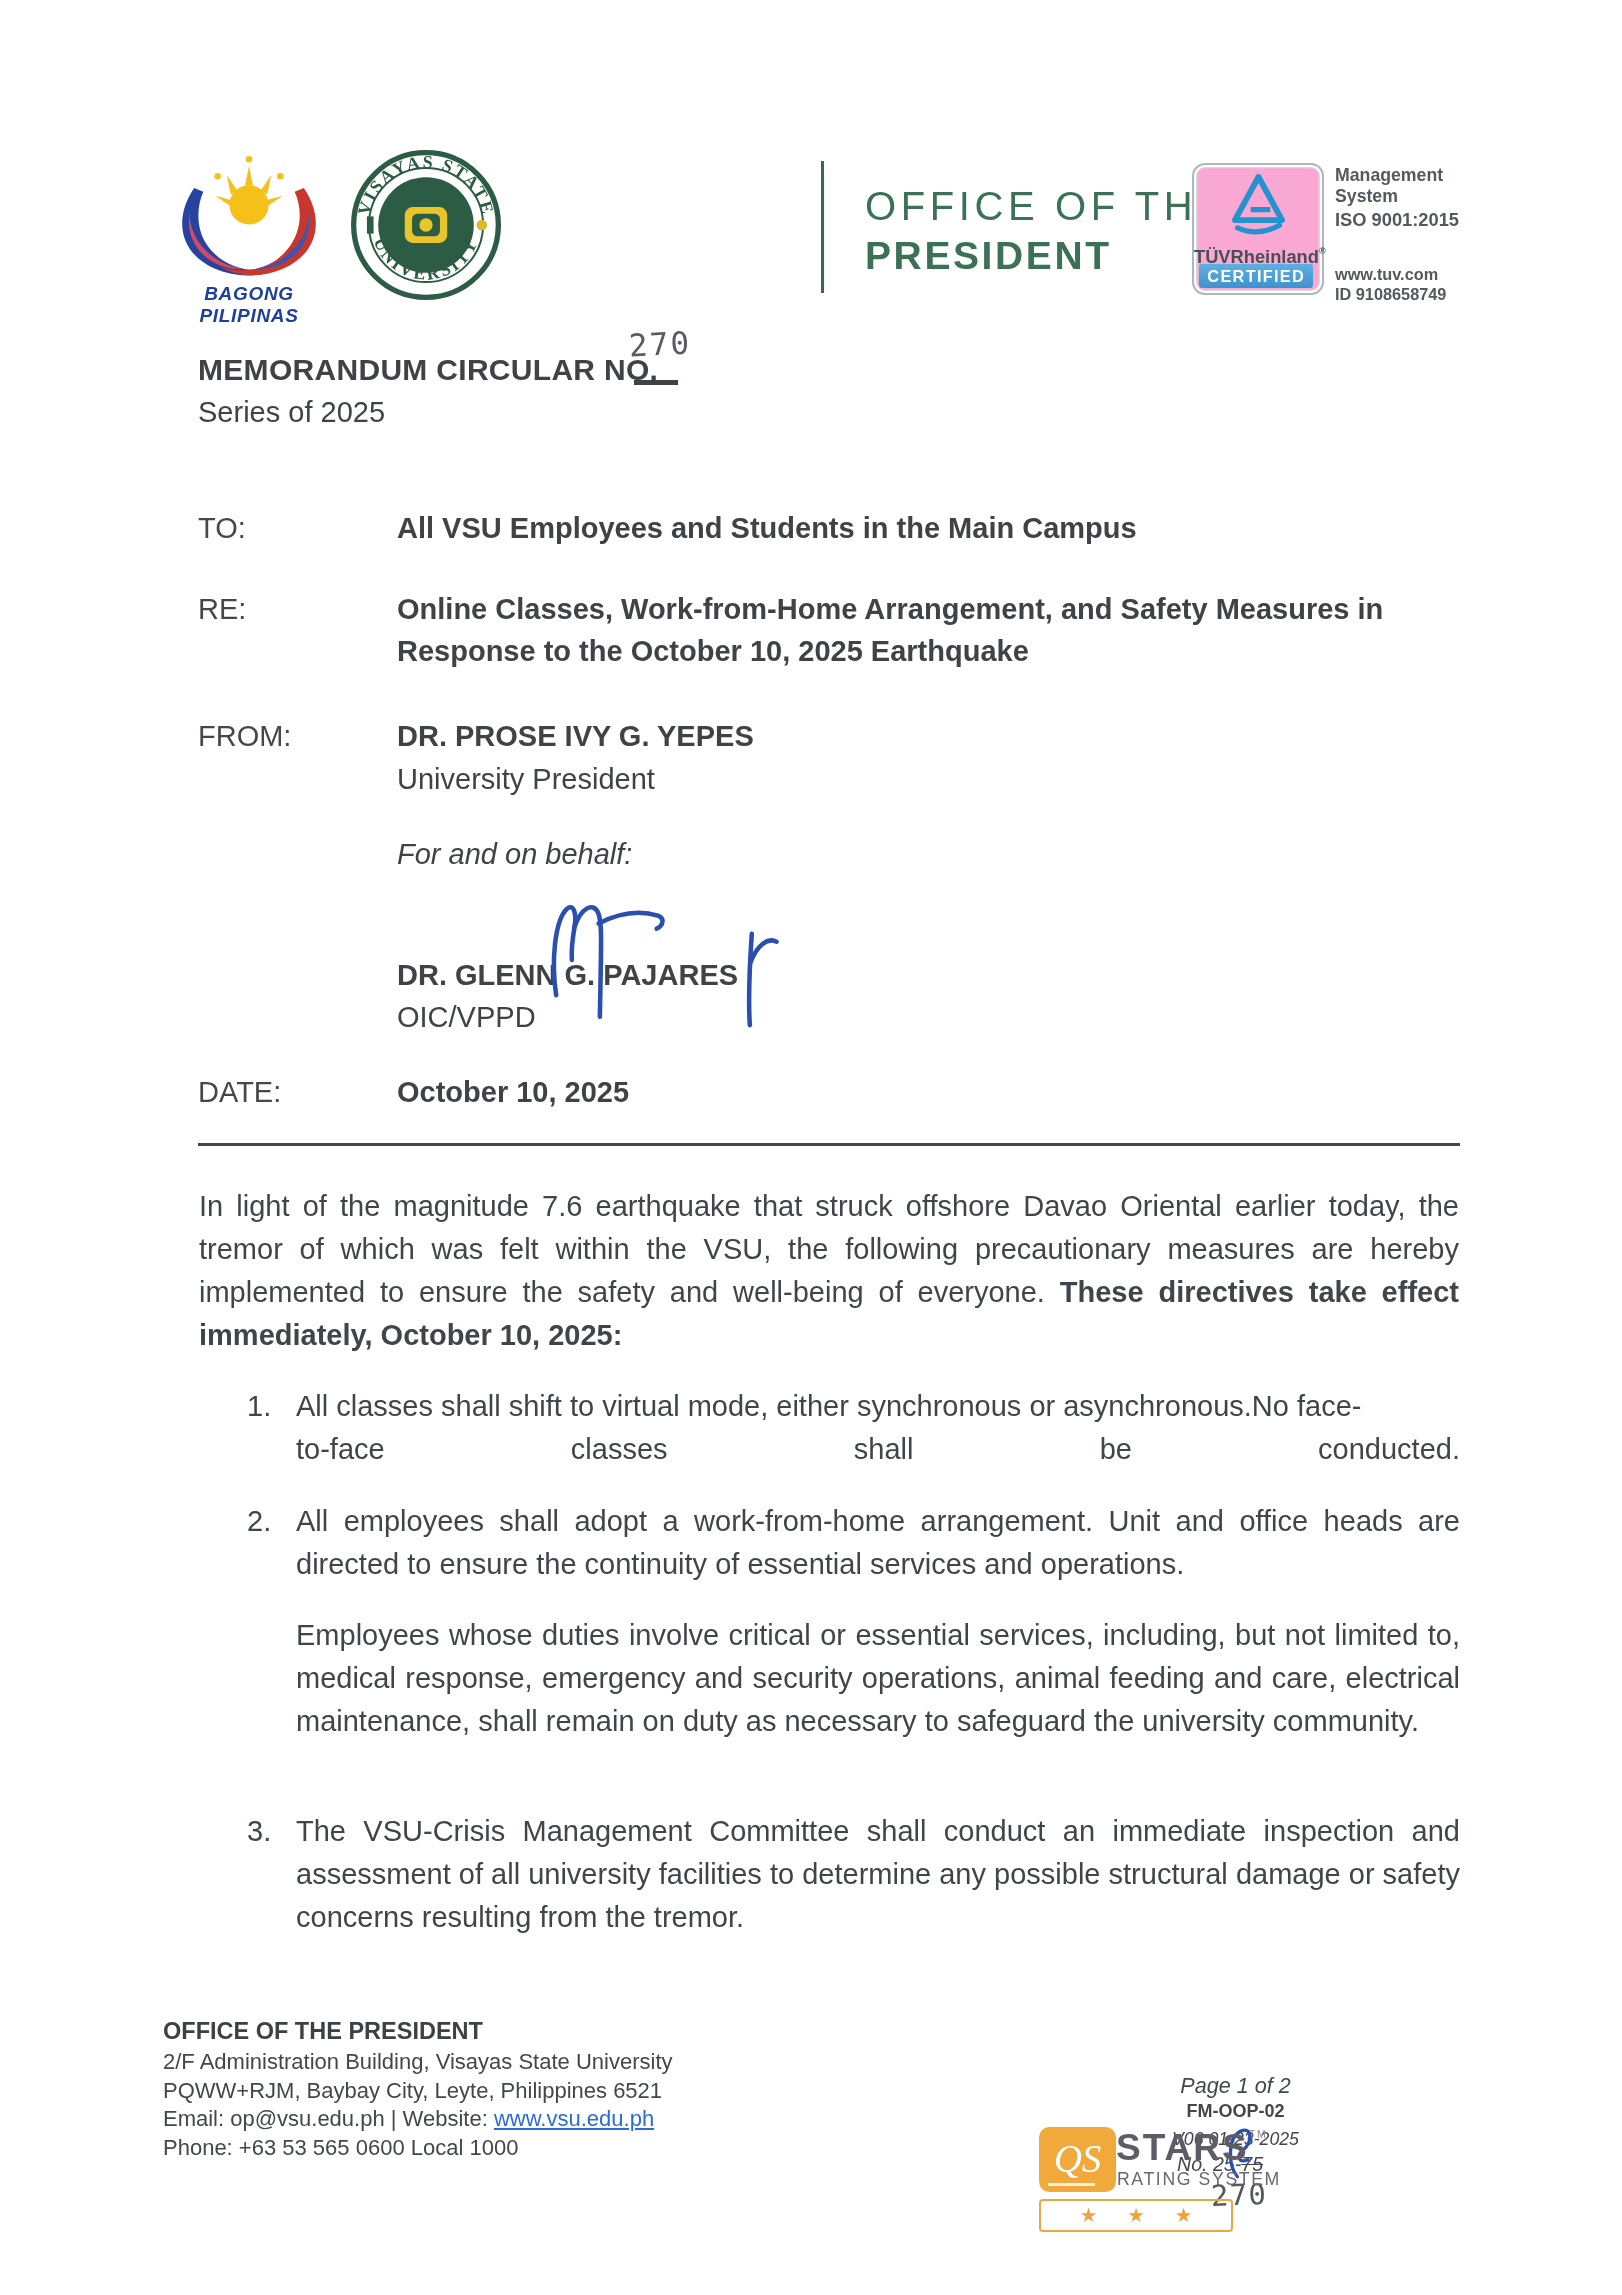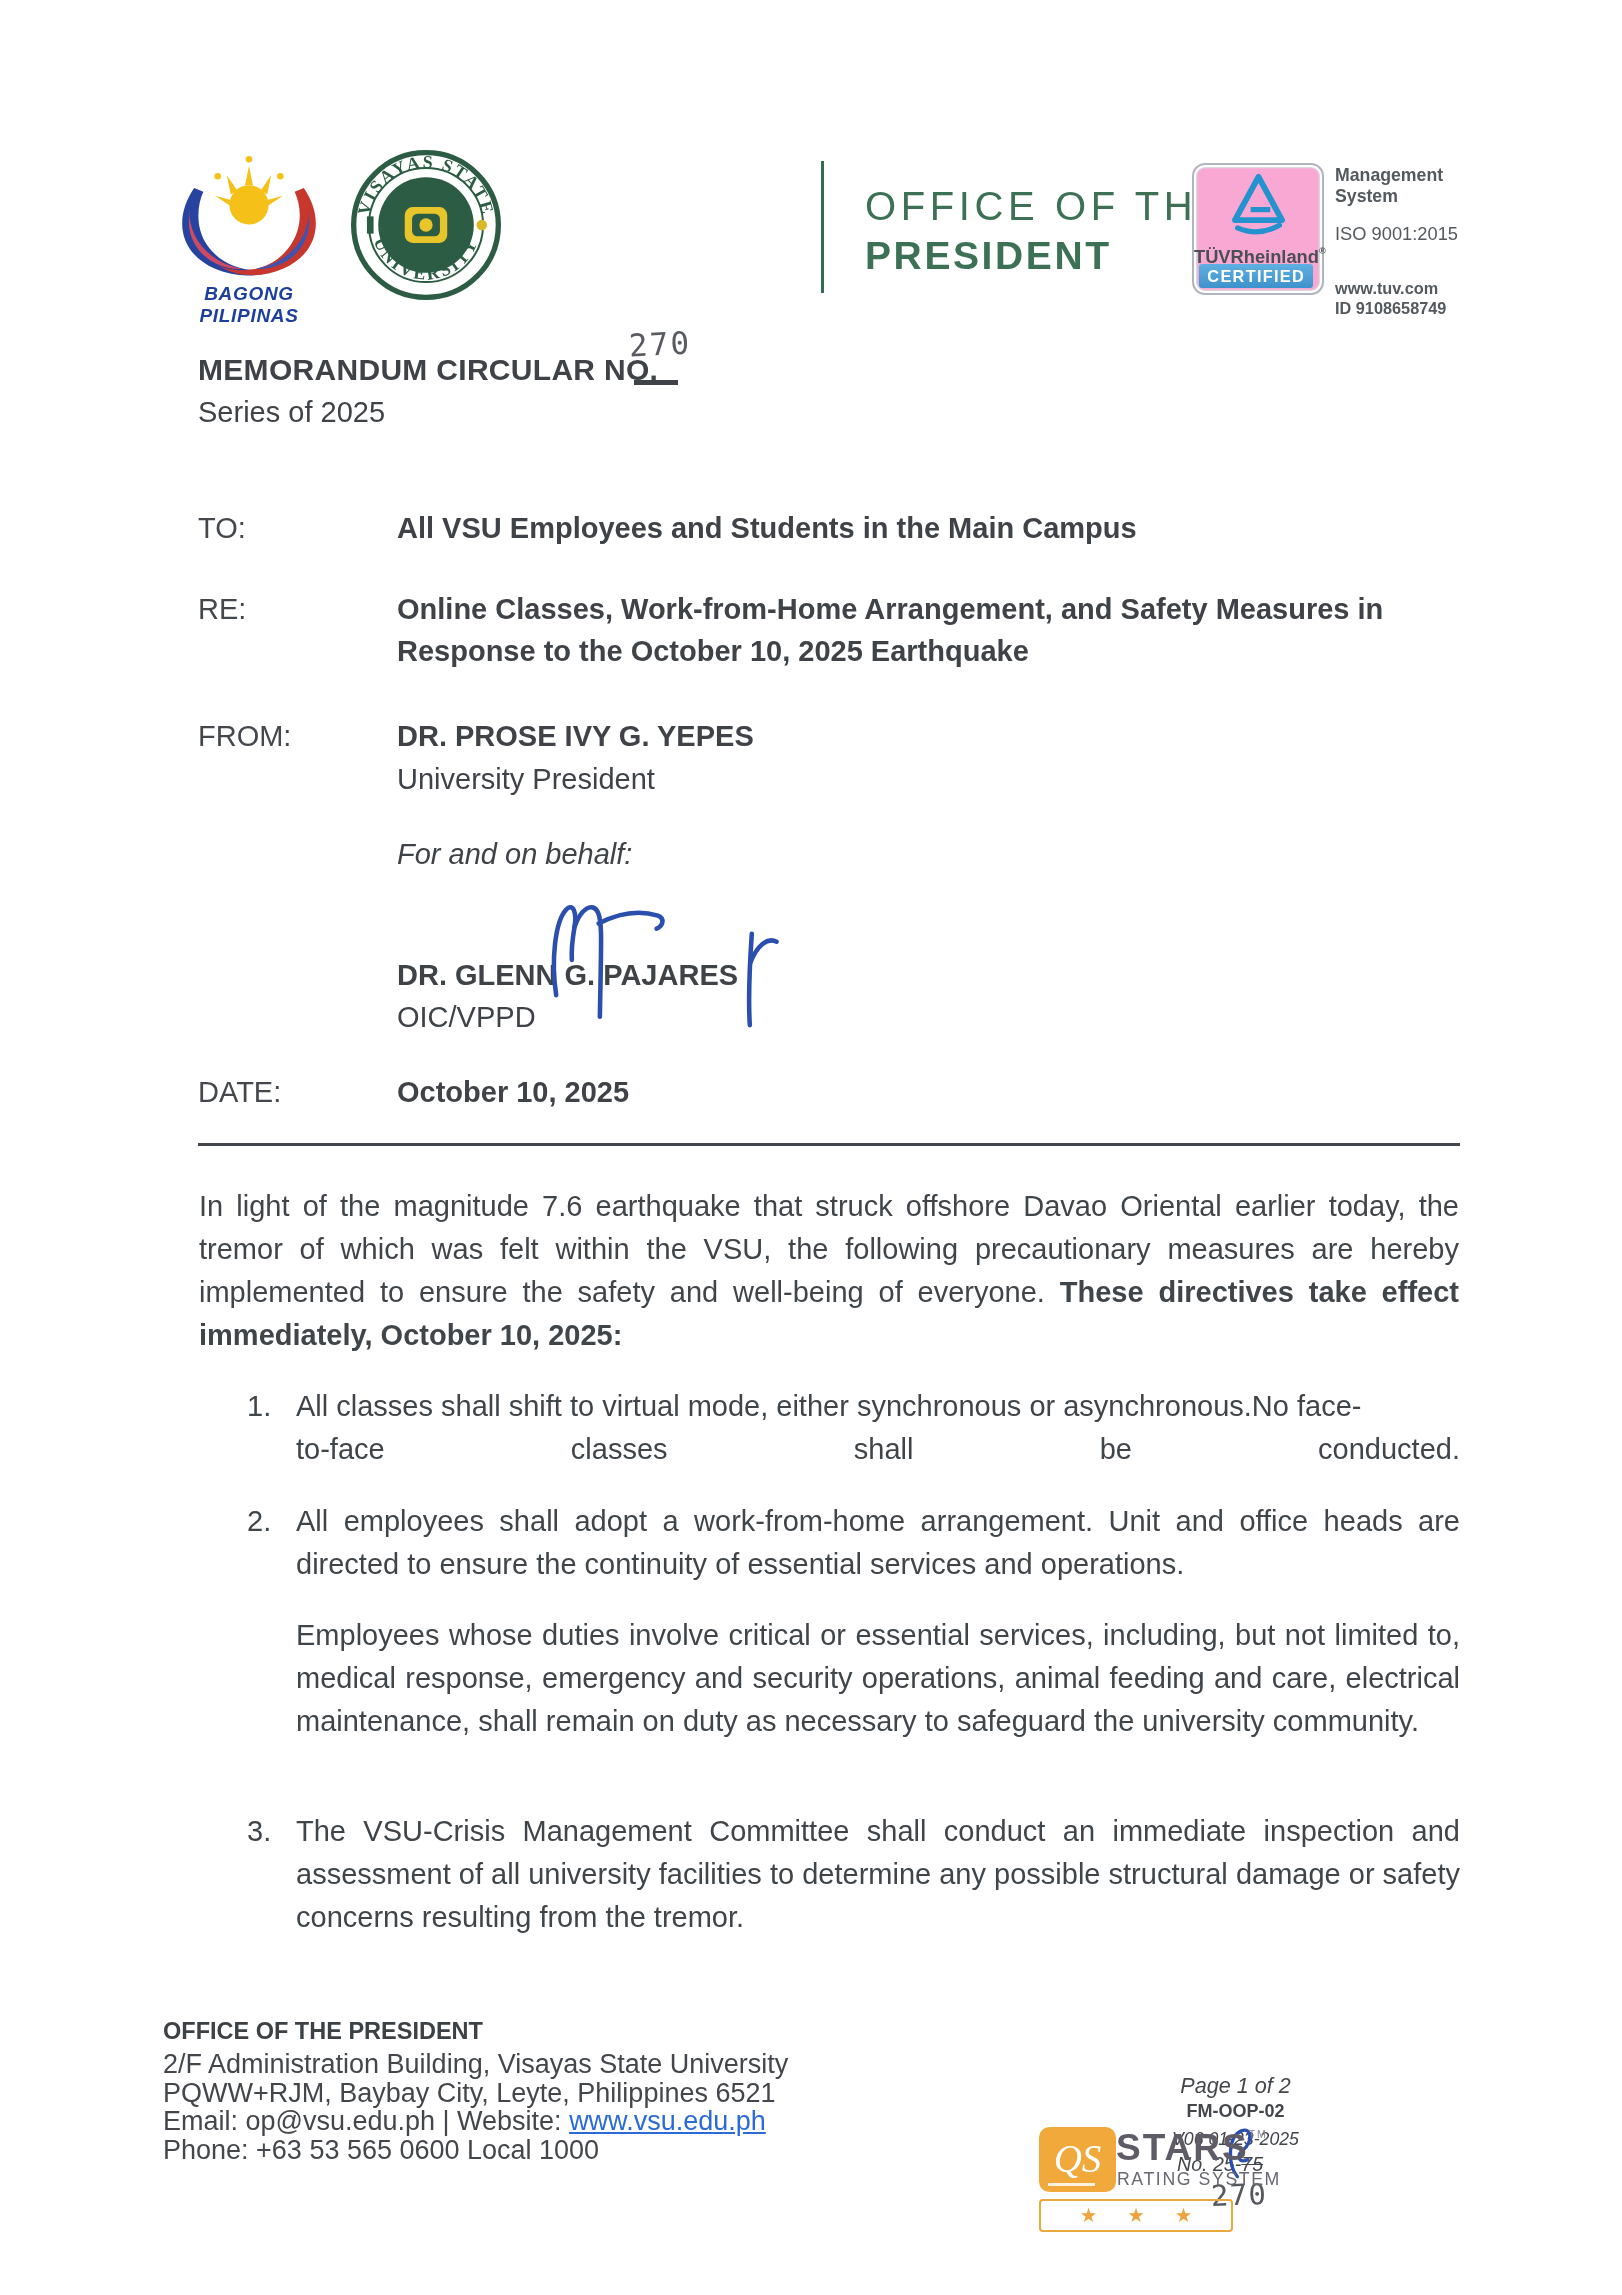--- a/index.html
+++ b/index.html
@@ -23,21 +23,21 @@
   .office-lockup{left:865px;top:184px;color:#3c7156;}
   .office-l1{font-size:40px;letter-spacing:4.6px;}
   .office-l2{font-size:39px;font-weight:bold;letter-spacing:2.6px;margin-top:5.2px;}
   .tuv-badge{left:1192px;top:163px;width:128px;height:128px;border:2px solid #b0b6bd;border-radius:13px;background:#f9a8d4;box-shadow:inset 0 0 0 2px #fff, inset 0 0 0 3.3px #d7dbdf;}
   .tuv-tri{position:absolute;left:37px;top:7.8px;}
   .tuv-brand{position:absolute;left:0;top:81px;width:100%;text-align:center;font-size:18.3px;font-weight:bold;color:#4a4f54;letter-spacing:0px;}
   .tuv-reg{font-size:9.2px;vertical-align:9.2px;}
   .tuv-cert{position:absolute;left:5.2px;bottom:5.2px;width:114px;height:23.5px;background:linear-gradient(#5fb0e2,#3e92cc);border-radius:3.3px;color:#fff;font-size:16.3px;font-weight:bold;letter-spacing:1.3px;text-align:center;line-height:24px;}
   .tuv-right{left:1335px;top:165px;width:131px;color:#54595e;}
   .tuv-mgmt{font-size:17.7px;line-height:21px;font-weight:bold;}
-  .tuv-iso{font-size:18.3px;font-weight:normal;margin-top:16px;}
+  .tuv-iso{font-size:18.3px;font-weight:bold;margin-top:2px;}
   .tuv-web{font-size:16.3px;font-weight:bold;margin-top:34px;line-height:19.6px;}
   .tuv-id{font-size:16.3px;font-weight:bold;}
 
   
   .memo-title{left:198px;top:353px;font-size:30px;font-weight:bold;letter-spacing:0.3px;}
   .memo-stamp{left:629px;top:326px;font-family:"DejaVu Sans Mono",monospace;font-size:31px;color:#585c60;transform:rotate(-3deg);letter-spacing:2px;}
   .memo-underline{left:634px;top:380px;width:44px;height:5.2px;background:#3f4347;}
   .memo-series{left:198px;top:396px;font-size:29px;}
 
   
@@ -64,21 +64,21 @@
   .t1{top:1385px;}
   .t1b{top:1428px;text-align:justify;text-align-last:justify;}
   .n2{top:1500px;}
   .t2{top:1500px;}
   .t2c{top:1614px;}
   .n3{top:1810px;}
   .t3{top:1810px;}
 
   
   .f-office{left:163px;top:2018px;font-size:23.5px;font-weight:bold;color:#3c4145;}
-  .f-line{left:163px;font-size:27px;color:#43474b;}
+  .f-line{left:163px;font-size:22px;color:#43474b;}
   .fl1{top:2049px;}
   .fl2{top:2078px;}
   .fl3{top:2106px;}
   .fl4{top:2135px;}
   .f-link{color:#2b6bd8;text-decoration:underline;cursor:pointer;}
 
   .fr{left:1165px;width:141px;text-align:center;color:#43474b;}
   .fr-page{top:2073px;font-size:21.6px;font-style:italic;}
   .fr-code{top:2101px;font-size:18px;font-weight:bold;}
   .fr-ver{top:2129px;font-size:17.7px;font-style:italic;}

